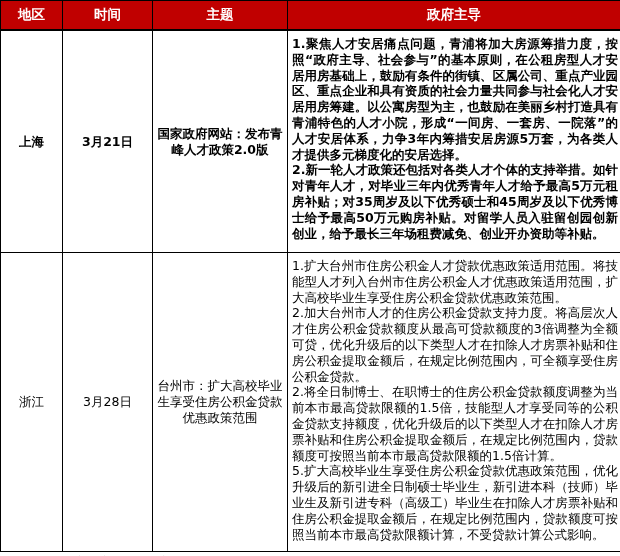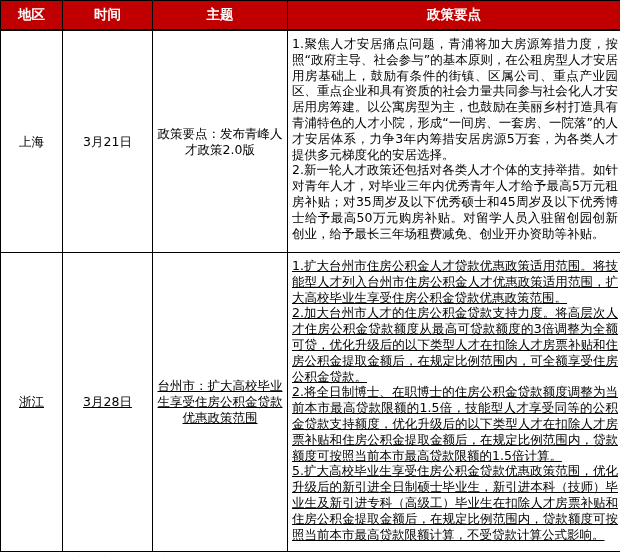--- a/index.html
+++ b/index.html
@@ -40,22 +40,22 @@
     line-height:16px;
   }
   td.points-cell{
     vertical-align:top;
     font-size:12.5px;
     line-height:15.8px;
     padding:5px 2px 2px 4px;
     text-align:justify;
   }
   td.points-cell .point{margin:0;}
-  tr.row-1 td{height:214px;}
-  tr.row-2 td{height:291px;text-decoration:underline;}
+  tr.row-1 td{height:214px;font-weight:bold;}
+  tr.row-2 td{height:291px;}
   .footer-note{
     font-size:12px;
     line-height:15px;
     padding:3px 0 0 2px;
     color:#000;
   }
 </style>
 </head>
 <body>
 
@@ -65,28 +65,28 @@
       <col class="c-region">
       <col class="c-date">
       <col class="c-topic">
       <col class="c-points">
     </colgroup>
     <thead>
       <tr>
         <th>地区</th>
         <th>时间</th>
         <th>主题</th>
-        <th>政策要点</th>
+        <th>政府主导</th>
       </tr>
     </thead>
     <tbody>
       <tr class="row-1">
         <td class="center-cell">上海</td>
         <td class="center-cell">3月21日</td>
-        <td class="center-cell">政策要点：发布青峰人才政策2.0版</td>
+        <td class="center-cell">国家政府网站：发布青峰人才政策2.0版</td>
         <td class="points-cell">
           <div class="point">1.聚焦人才安居痛点问题，青浦将加大房源筹措力度，按照“政府主导、社会参与”的基本原则，在公租房型人才安居用房基础上，鼓励有条件的街镇、区属公司、重点产业园区、重点企业和具有资质的社会力量共同参与社会化人才安居用房筹建。以公寓房型为主，也鼓励在美丽乡村打造具有青浦特色的人才小院，形成“一间房、一套房、一院落”的人才安居体系，力争3年内筹措安居房源5万套，为各类人才提供多元梯度化的安居选择。</div>
           <div class="point">2.新一轮人才政策还包括对各类人才个体的支持举措。如针对青年人才，对毕业三年内优秀青年人才给予最高5万元租房补贴；对35周岁及以下优秀硕士和45周岁及以下优秀博士给予最高50万元购房补贴。对留学人员入驻留创园创新创业，给予最长三年场租费减免、创业开办资助等补贴。</div>
         </td>
       </tr>
       <tr class="row-2">
         <td class="center-cell">浙江</td>
         <td class="center-cell">3月28日</td>
         <td class="center-cell">台州市：扩大高校毕业生享受住房公积金贷款优惠政策范围</td>
         <td class="points-cell">

